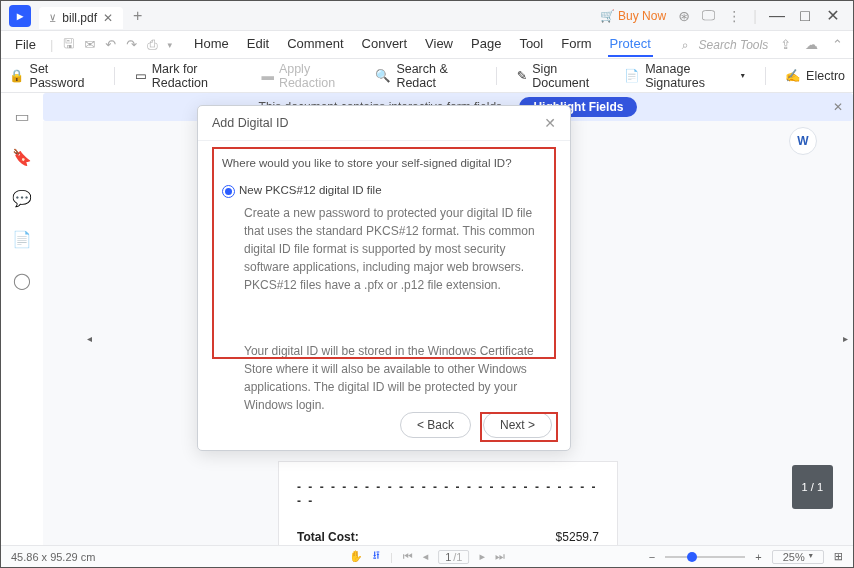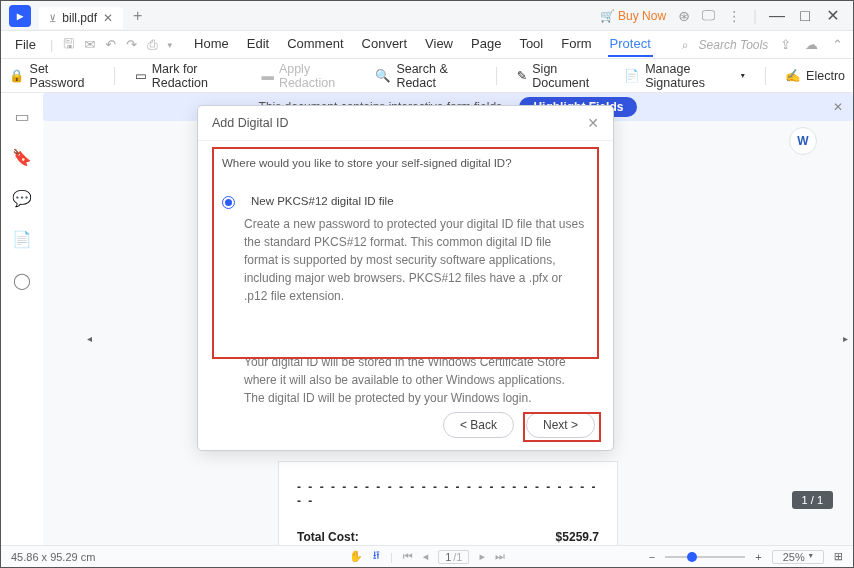--- a/index.html
+++ b/index.html
@@ -41,37 +41,37 @@
 
 .leftbar { position:absolute; left:0; top:92px; bottom:22px; width:42px; display:flex; flex-direction:column; align-items:center; gap:22px; padding-top:14px;}
 .leftbar .sb { color:#888; font-size:16px; cursor:pointer; }
 
 
 .doc-area { position:absolute; left:42px; right:0; top:120px; bottom:22px; background:#f8f9fb; overflow:hidden;}
 .page { position:absolute; left:50%; transform:translateX(-50%); top:340px; width:340px; background:#fff; padding: 18px 18px; border:1px solid #e5e5e8; font-size:12px;}
 .page .dashes { letter-spacing:2px; color:#333; font-weight:bold;}
 .page .line { display:flex; justify-content:space-between; margin-top:22px;}
 .page .line .lbl { font-weight:bold; color:#222;}
-.page .line .val { font-weight:bold; color:#222;}
-
-.page-badge { position:absolute; right:20px; bottom:36px; background:#555b61; color:#fff; font-size:11px; padding:3px 10px; border-radius:3px;text-align:center;}
+.page .line .val { font-weight:normal; color:#222;}
+
+.page-badge { position:absolute; right:20px; bottom:36px; background:#555b61; color:#fff; font-size:11px; padding:16px 10px; border-radius:3px;text-align:center;}
 .word-badge { position:absolute; right:36px; top:6px; width:28px; height:28px; border-radius:14px; background:#fff; border:1px solid #dee3ea; display:flex; align-items:center; justify-content:center;}
 .word-badge span { font-size:12px; font-weight:bold; color:#2a5dbb;}
 .edge-arrow { position:absolute; top:50%; width:6px; height:12px; color:#666; font-size:10px;}
 .edge-arrow.left { left:44px;}
 .edge-arrow.right { right:4px;}
 
 
-.modal { position:absolute; left:196px; top:104px; width:417px; height:346px; background:#fff; border:1px solid #ccd0d6; border-radius:5px; box-shadow:0 4px 18px rgba(0,0,0,.12); z-index:10;}
+.modal { position:absolute; left:196px; top:104px; width:374px; height:346px; background:#fff; border:1px solid #ccd0d6; border-radius:5px; box-shadow:0 4px 18px rgba(0,0,0,.12); z-index:10;}
 .modal-title { padding: 9px 14px; font-size:12.5px; color:#555; border-bottom:1px solid #eef0f3; display:flex; align-items:center;}
 .modal-title .x { margin-left:auto; color:#999; cursor:pointer; font-size:14px;}
 .modal-body { position:relative; padding: 16px 20px 12px 20px;}
 .red-box { position:absolute; left:14px; top:6px; right:14px; height:212px; border:2px solid #d43a2f; pointer-events:none;}
 .prompt { font-size:11.5px; color:#555; margin: 0 4px 12px 4px;}
-.opt { display:flex; align-items:flex-start; gap:16px; margin: 26px 4px 6px 4px;}
+.opt { display:flex; align-items:flex-start; gap:4px; margin: 15px 4px 6px 4px;}
 .radio { width:13px; height:13px; border-radius:50%; border:1.5px solid #aaa; margin-top:1px; flex-shrink:0; position:relative;}
 .radio.checked { border-color:#2b5dff;}
 .radio.checked::after { content:""; position:absolute; left:2px; top:2px; width:7px; height:7px; background:#2b5dff; border-radius:50%;}
 .opt-label { font-size:11.5px; color:#444;}
 .opt-desc { font-size:12px; color:#777; line-height:1.5; margin: 2px 8px 0 26px;}
 .modal-footer { position:absolute; bottom:12px; right:18px; display:flex; gap:12px;}
 .btn { border:1px solid #ccd0d6; background:#fff; padding:5px 16px; border-radius:14px; font-size:12px; color:#444; cursor:pointer;}
 .red-ring { position:absolute; right:12px; bottom:8px; width:78px; height:30px; border:2px solid #d43a2f; pointer-events:none;}
 
 

